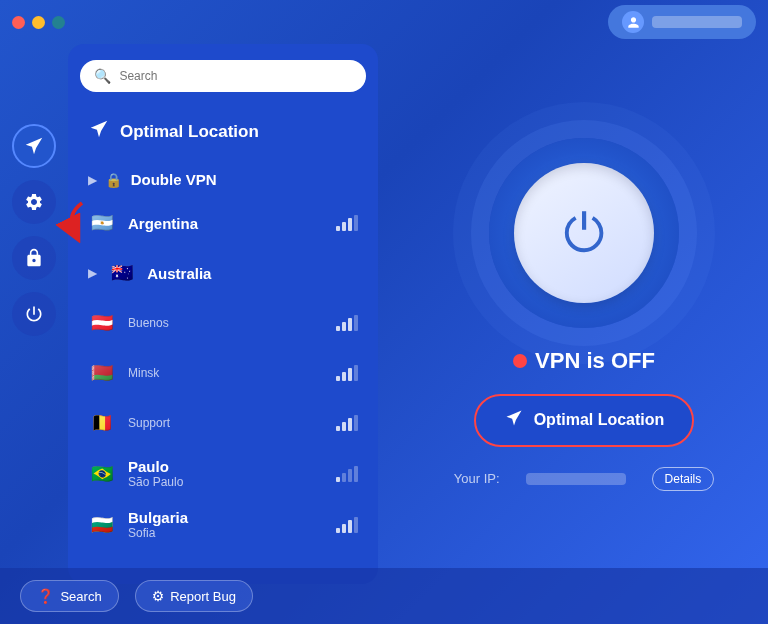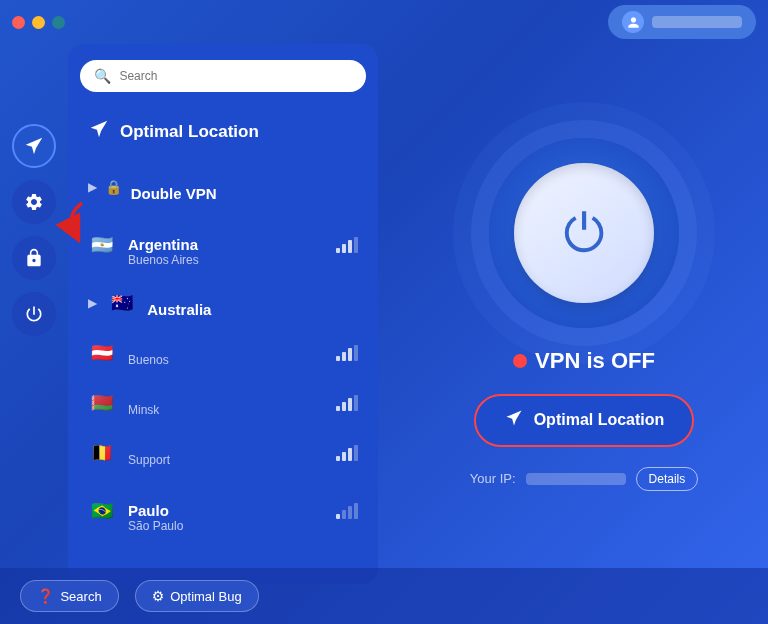--- a/index.html
+++ b/index.html
@@ -155,21 +155,21 @@
 
     .country-flag {
       width: 30px; height: 30px;
       border-radius: 50%;
       overflow: hidden;
       display: flex; align-items: center; justify-content: center;
       font-size: 18px;
       flex-shrink: 0;
     }
 
-    .server-info { flex: 1; margin-top: 14px; }
+    .server-info { flex: 1; }
     .server-name { font-size: 15px; font-weight: 600; color: white; }
     .server-city { font-size: 12px; color: rgba(255,255,255,0.7); }
 
     .signal-bars {
       display: flex;
       align-items: flex-end;
       gap: 2px;
       height: 16px;
     }
     .bar {
@@ -251,21 +251,21 @@
       color: white;
       font-size: 16px;
       font-weight: 600;
     }
     .connect-btn-icon { font-size: 18px; }
 
     
     .ip-info {
       display: flex;
       align-items: center;
-      gap: 10px;
+      gap: 26px;
       font-size: 13px;
       color: rgba(255,255,255,0.85);
     }
     .ip-label { color: rgba(255,255,255,0.7); }
     .ip-blur {
       width: 100px; height: 12px;
       background: rgba(255,255,255,0.25);
       border-radius: 4px;
       display: inline-block;
     }
@@ -389,21 +389,20 @@
       <span class="lock-icon">🔒</span>
       <div class="server-info">
         <div class="server-name">Double VPN</div>
       </div>
     </div>
 
     <div class="server-item">
       <div class="country-flag">🇦🇷</div>
       <div class="server-info">
         <div class="server-name">Argentina</div>
-        <div class="server-city">Buenos Aires</div>
       </div>
       <div class="signal-bars">
         <div class="bar" style="height:5px"></div>
         <div class="bar" style="height:9px"></div>
         <div class="bar" style="height:13px"></div>
         <div class="bar dim" style="height:16px"></div>
       </div>
     </div>
 
     <div class="server-item">
@@ -462,20 +461,24 @@
       <div class="signal-bars">
         <div class="bar" style="height:5px"></div>
         <div class="bar dim" style="height:9px"></div>
         <div class="bar dim" style="height:13px"></div>
         <div class="bar dim" style="height:16px"></div>
       </div>
     </div>
 
     <div class="server-item">
       <div class="country-flag">🇧🇬</div>
+      <div class="server-info">
+        <div class="server-name">Bulgaria</div>
+        <div class="server-city">Sofia</div>
+      </div>
       <div class="signal-bars">
         <div class="bar" style="height:5px"></div>
         <div class="bar" style="height:9px"></div>
         <div class="bar" style="height:13px"></div>
         <div class="bar dim" style="height:16px"></div>
       </div>
     </div>
 
     <div class="server-item">
       
@@ -515,15 +518,15 @@
   </div>
 </div>
 
 <div class="bottom-bar">
   <button class="bottom-btn">
     <span class="btn-icon">❓</span>
     <span>Search</span>
   </button>
   <button class="bottom-btn">
     <span class="btn-icon">⚙</span>
-    <span>Optimal Bug</span>
+    <span>Report Bug</span>
   </button>
 </div>
 
 </body></html>

